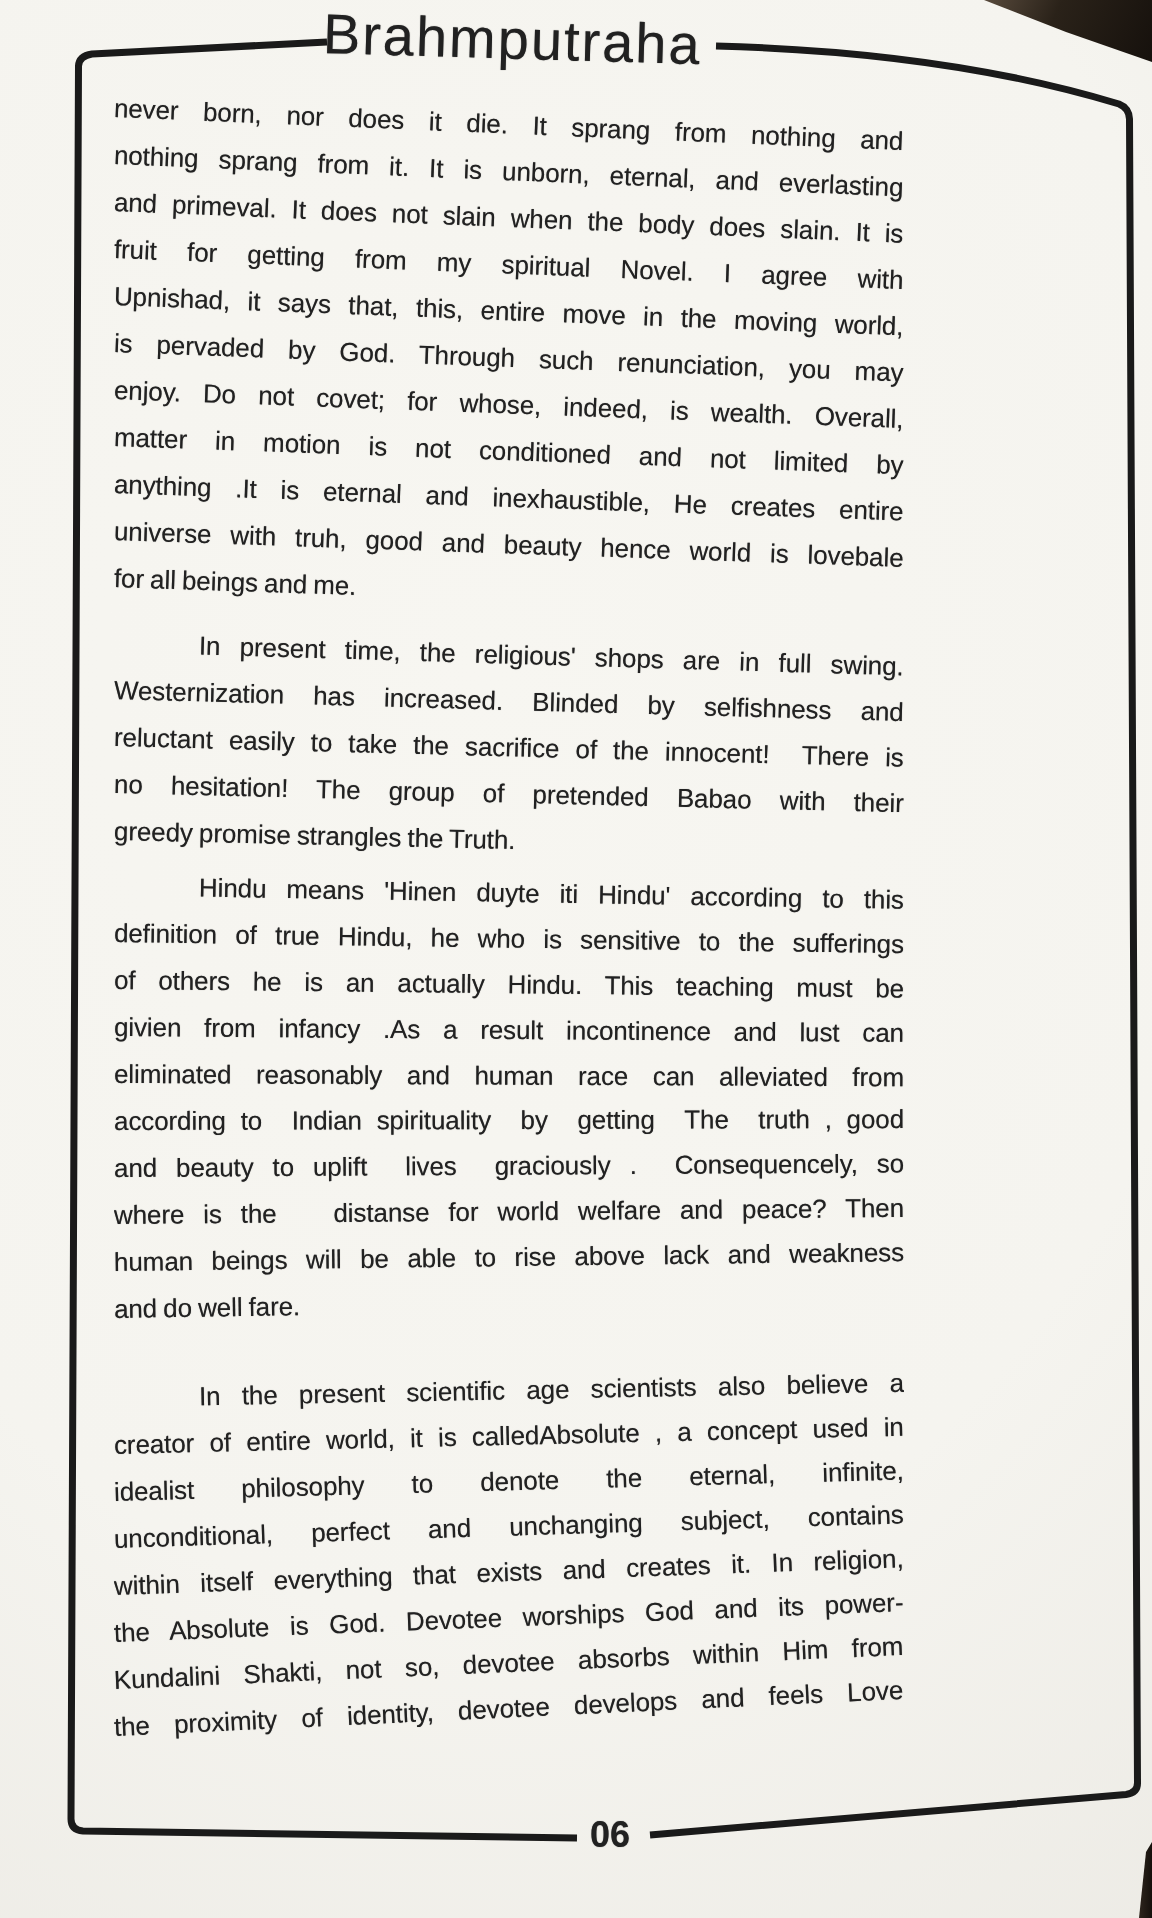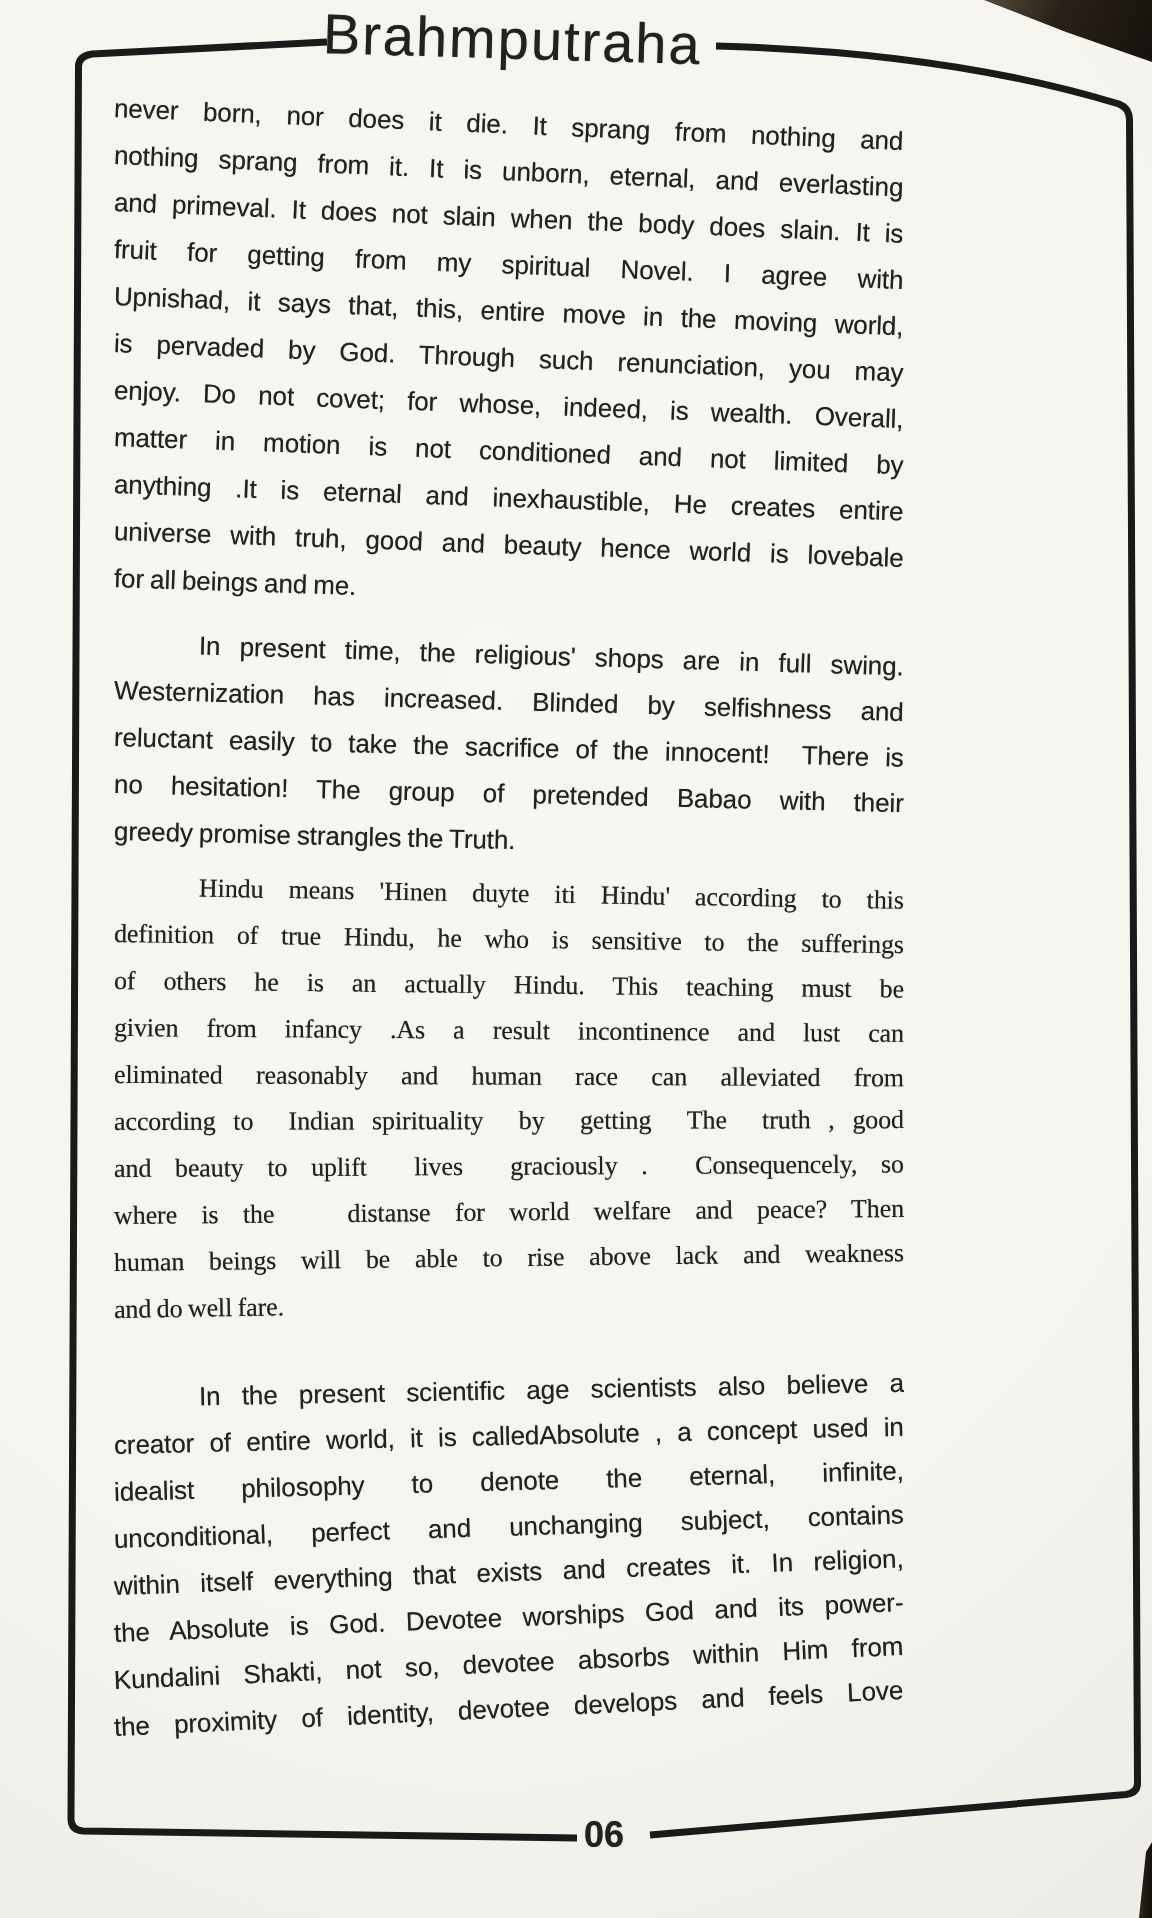--- a/index.html
+++ b/index.html
@@ -33,33 +33,33 @@
     white-space:nowrap;
   }
   .para{
     position:absolute;left:114px;width:790px;
     font-size:26px;line-height:47px;
     letter-spacing:-0.1px;word-spacing:-1px;
     text-shadow:0 0 0.8px rgba(25,25,25,.55);
   }
   .p1{top:85px;}
   .p2{top:620px;}
-  .p3{top:863px;font-family:Liberation Serif, serif;}
+  .p3{top:863px;}
   .p4{top:1375px;}
   .line{
     display:block;height:47px;overflow:hidden;
     text-align:justify;text-align-last:justify;
     transform-origin:0 50%;
   }
   .indent .line:first-child{text-indent:85px;}
   .para .line:last-child{text-align-last:left;}
   .last-justify .line:last-child{text-align-last:justify;}
   .pagenum{
     position:absolute;left:584px;top:1814px;width:52px;
-    font-size:36px;font-weight:700;
+    font-size:36px;font-weight:700;text-align:center;
     color:var(--ink,#1d1d1d);
     text-shadow:0 0 1px rgba(20,20,20,.6);
   }
 </style>
 </head>
 <body>
 
 <div class="scan">
 
   <div class="wedge"></div>

